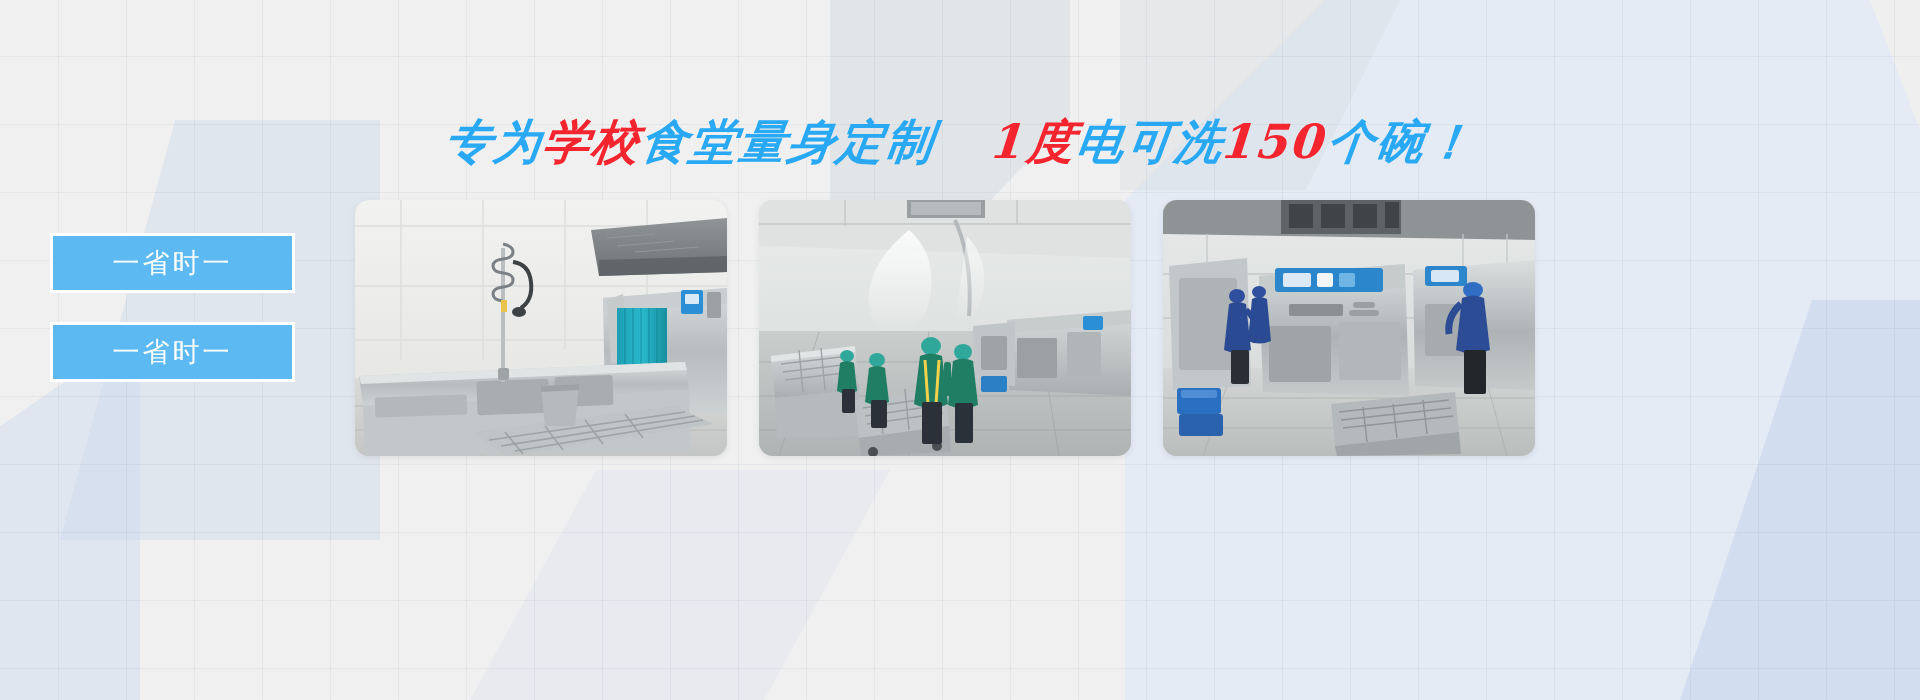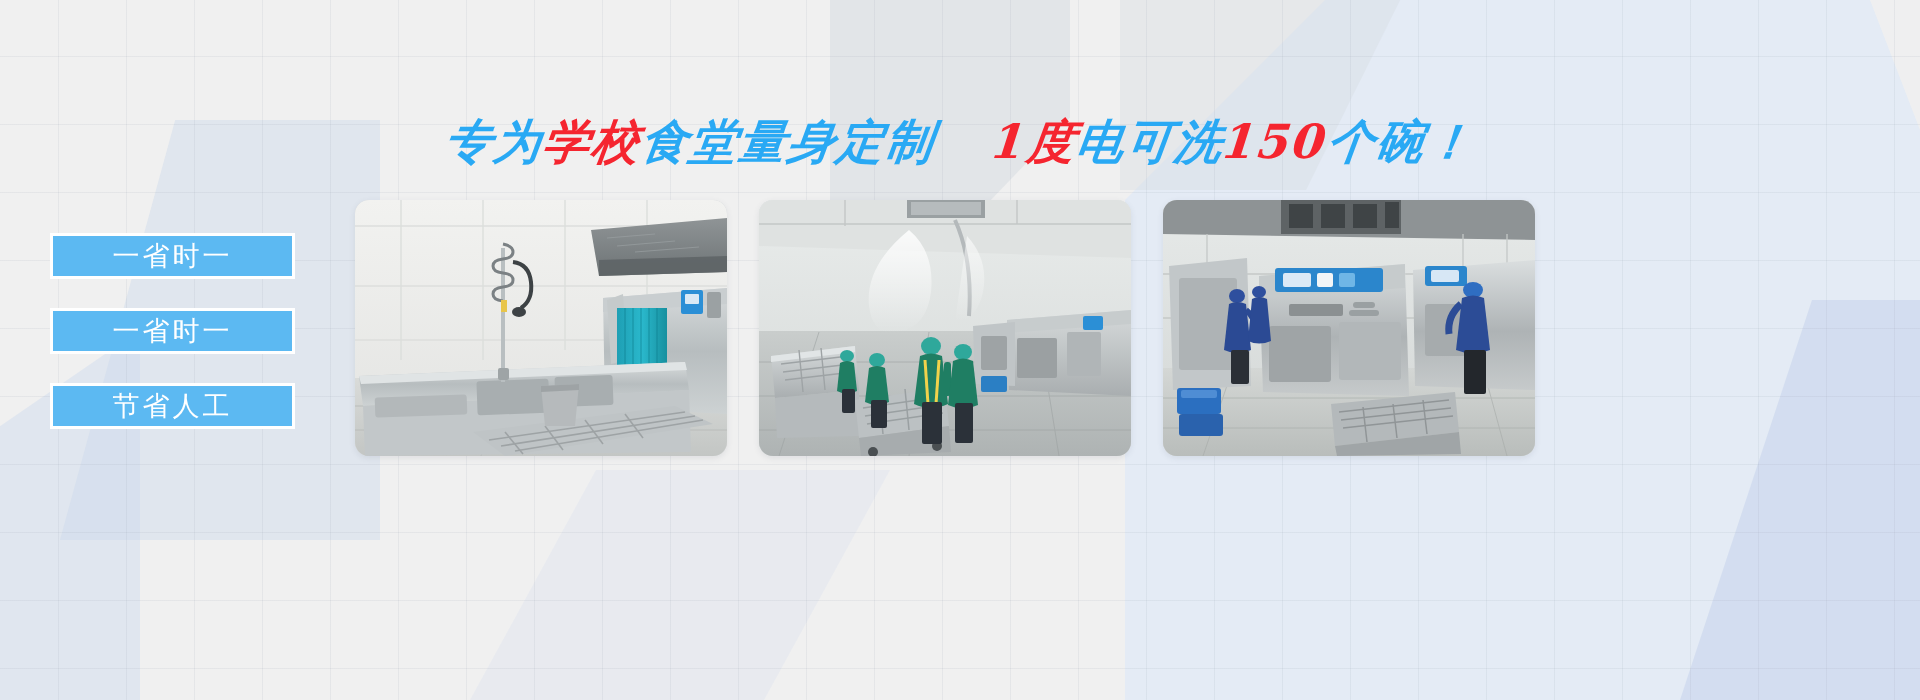--- a/index.html
+++ b/index.html
@@ -76,21 +76,21 @@
     font-family:"DejaVu Serif", serif;
     font-weight:700; font-style:italic;
   }
 
   
   .badges {
     position:absolute; left:50px; top:233px;
     display:flex; flex-direction:column; gap:29px;
   }
   .badge {
-    width:245px; height:46px;
+    width:245px; height:60px;
     background:#5cb9f2;
     border:3px solid #ffffff;
     color:#ffffff;
     font-family:"DejaVu Sans", sans-serif;
     font-size:27px; font-weight:400;
     letter-spacing:3px;
     display:flex; align-items:center; justify-content:center;
     box-shadow:0 0 0 0 rgba(0,0,0,0);
   }
 
@@ -133,23 +133,20 @@
     </div>
   </div>
 
   <div class="badges">
     <div class="badge">
       <span>一省时一</span>
     </div>
     <div class="badge">
       <span>一省时一</span>
     </div>
-    <div class="badge">
-      <span>节省人工</span>
-    </div>
   </div>
 
   <div class="photos">
 
     <div class="photo">
       <svg viewBox="0 0 372 256" preserveAspectRatio="none">
         <defs>
           <linearGradient id="p1wall" x1="0" y1="0" x2="0" y2="1">
             <stop offset="0" stop-color="#f2f2f0"></stop>
               <stop offset="1" stop-color="#e2e3e1"></stop>

